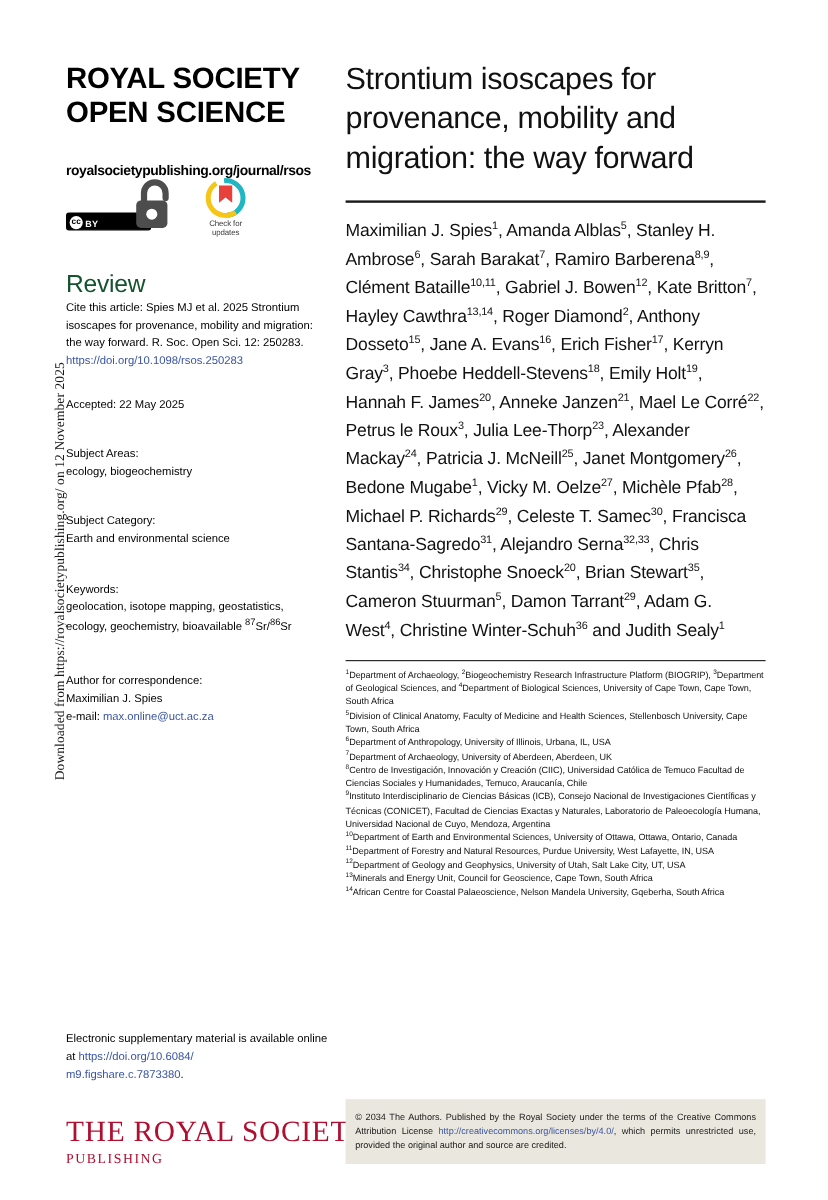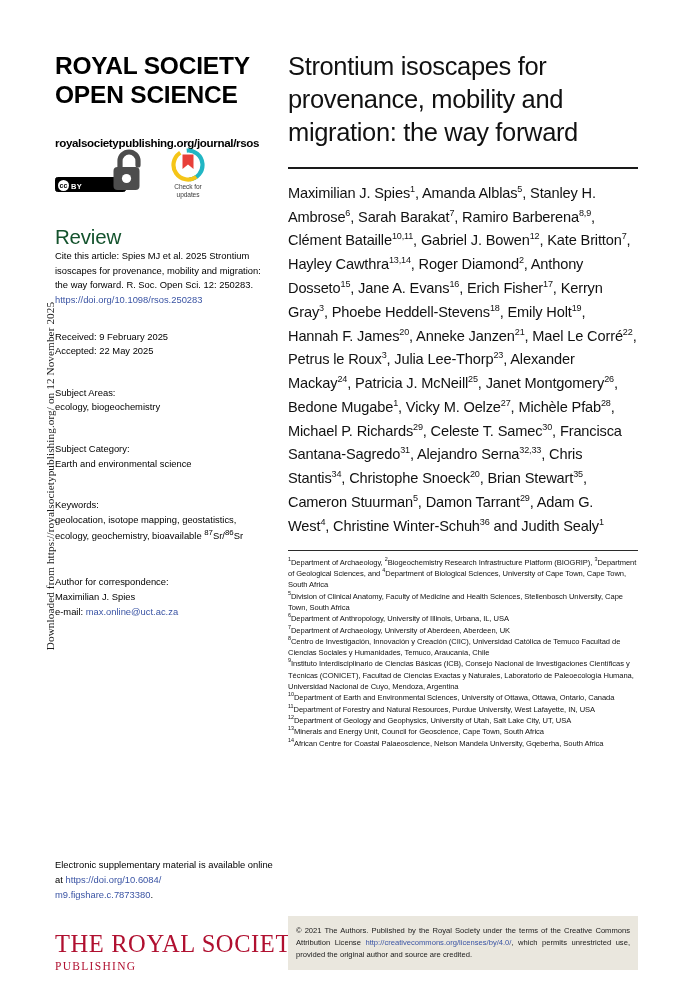--- a/index.html
+++ b/index.html
@@ -220,21 +220,20 @@
   </div>
 
   <div class="article-type">Review</div>
 
   <div class="cite-block">
     <span class="bd">Cite this article:</span><span> Spies MJ </span><span class="it">et al</span><span>. 2025 Strontium isoscapes for provenance, mobility and migration: the way forward. </span><span class="it">R. Soc. Open Sci.</span> <span class="bd">12</span><span>: 250283.</span><br>
     <span class="link">https://doi.org/10.1098/rsos.250283</span>
   </div>
 
   <div class="dates-block">
-    <div>Received: 9 February 2025</div>
     <div>Accepted: 22 May 2025</div>
   </div>
 
   <div class="subject-block">
     <div class="hd">Subject Areas:</div>
     <div>ecology, biogeochemistry</div>
   </div>
 
   <div class="subject-block">
     <div class="hd">Subject Category:</div>
@@ -298,14 +297,14 @@
       <p><sup>9</sup>Instituto Interdisciplinario de Ciencias Básicas (ICB), Consejo Nacional de Investigaciones Científicas y Técnicas (CONICET), Facultad de Ciencias Exactas y Naturales, Laboratorio de Paleoecología Humana, Universidad Nacional de Cuyo, Mendoza, Argentina</p>
       <p><sup>10</sup>Department of Earth and Environmental Sciences, University of Ottawa, Ottawa, Ontario, Canada</p>
       <p><sup>11</sup>Department of Forestry and Natural Resources, Purdue University, West Lafayette, IN, USA</p>
       <p><sup>12</sup>Department of Geology and Geophysics, University of Utah, Salt Lake City, UT, USA</p>
       <p><sup>13</sup>Minerals and Energy Unit, Council for Geoscience, Cape Town, South Africa</p>
       <p><sup>14</sup>African Centre for Coastal Palaeoscience, Nelson Mandela University, Gqeberha, South Africa</p>
     </div>
 </div>
 
 <div class="copyright">
-  <span>© 2021 The Authors. Published by the Royal Society under the terms of the Creative Commons Attribution License </span><span class="link">http://creativecommons.org/licenses/by/4.0/</span><span>, which permits unrestricted use, provided the original author and source are credited.</span>
+  <span>© 2034 The Authors. Published by the Royal Society under the terms of the Creative Commons Attribution License </span><span class="link">http://creativecommons.org/licenses/by/4.0/</span><span>, which permits unrestricted use, provided the original author and source are credited.</span>
 </div>
 
 </body></html>

